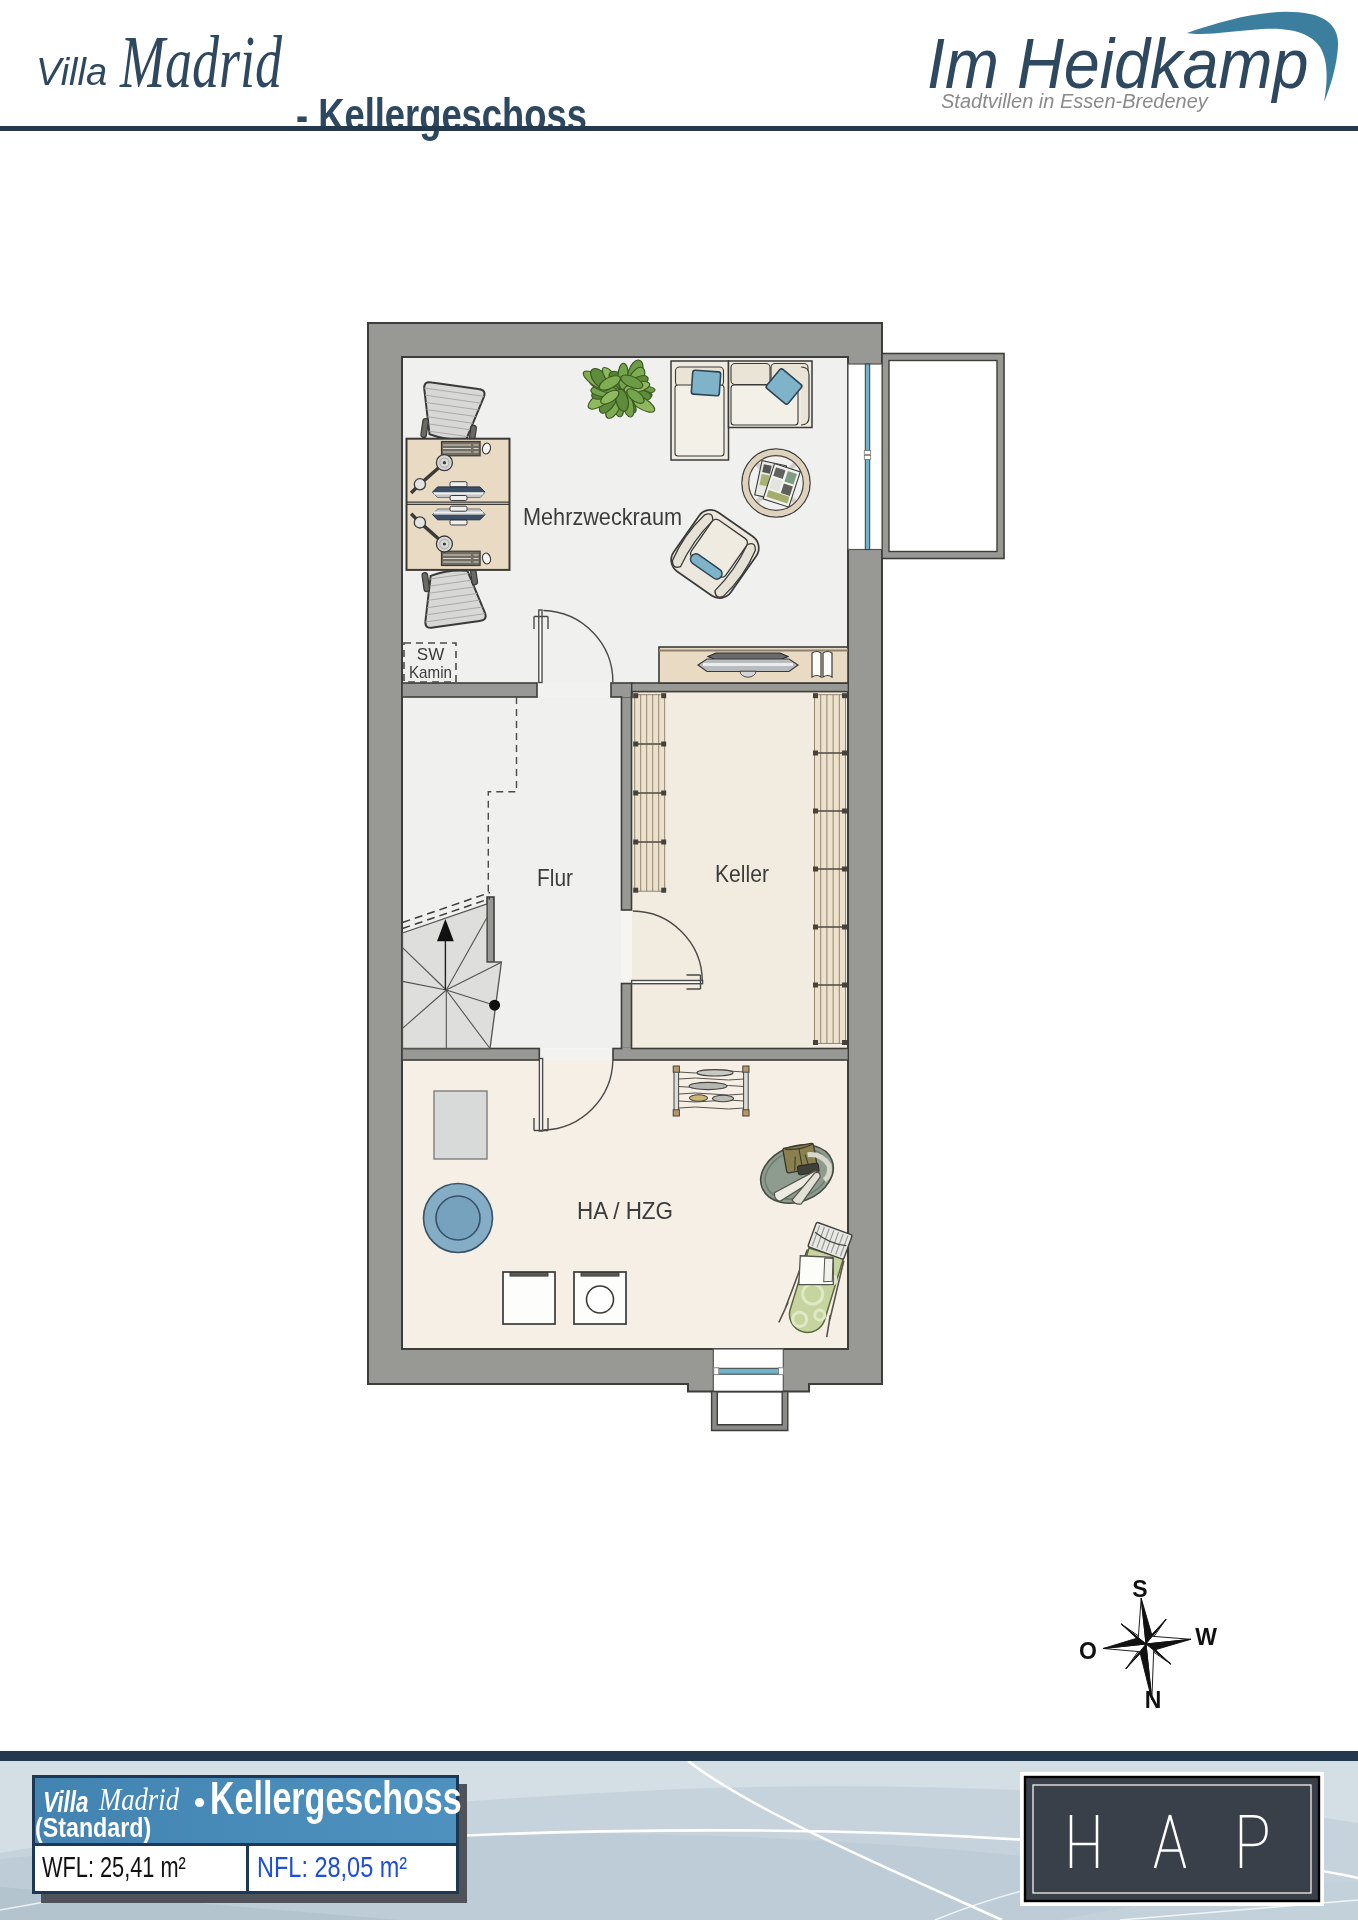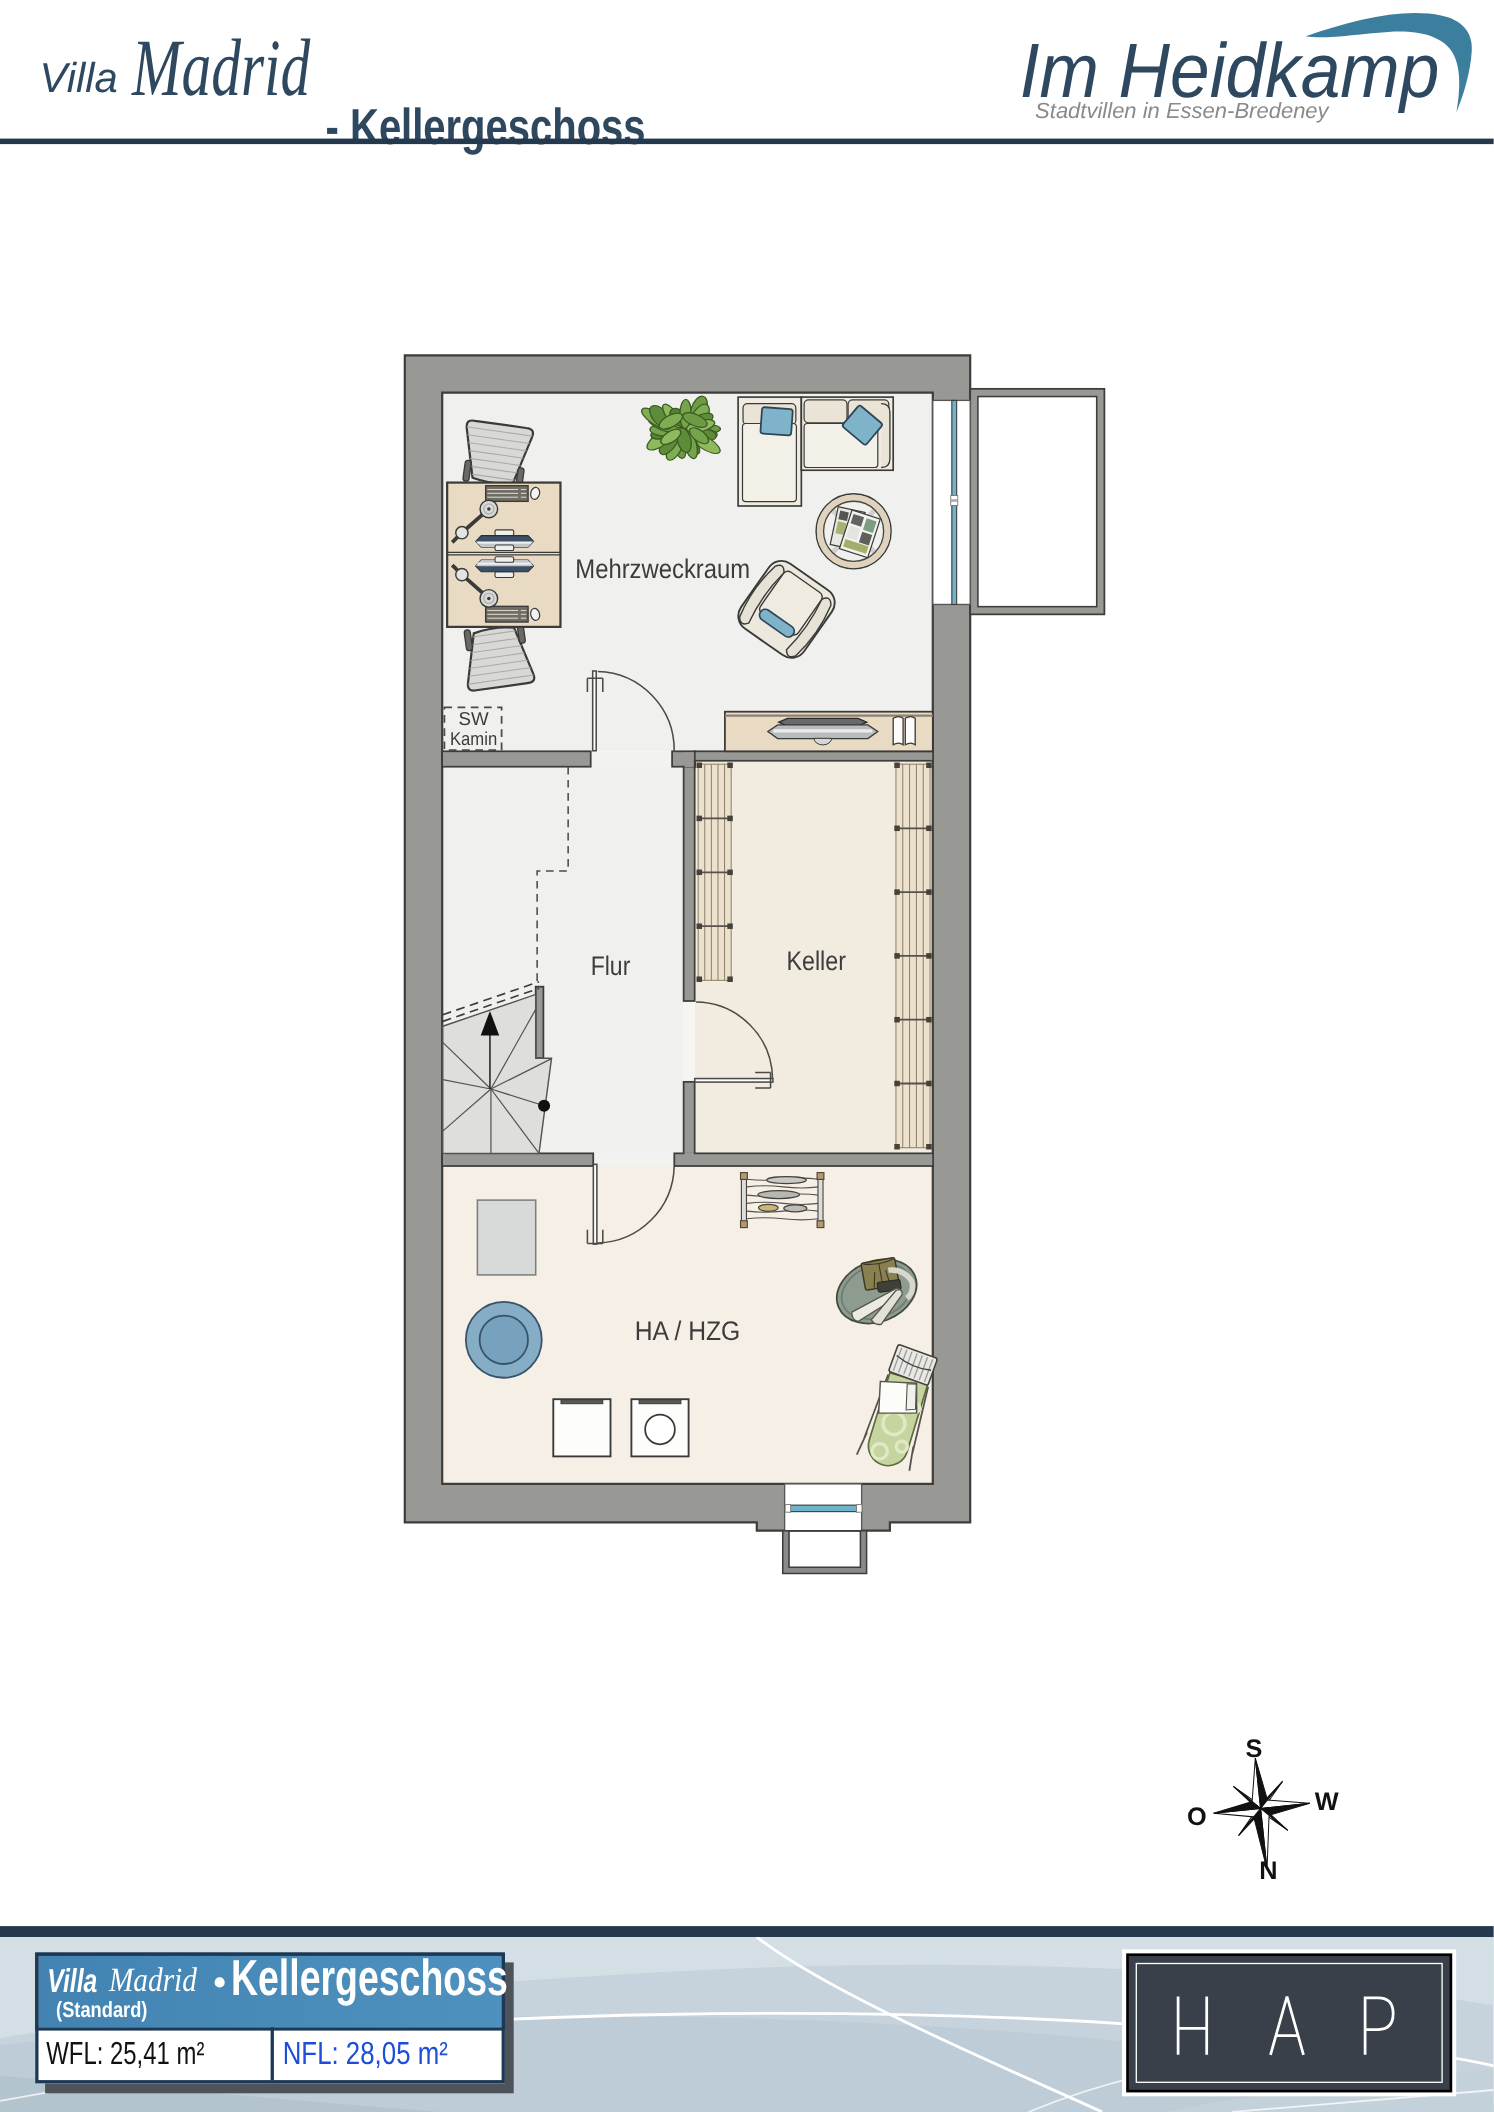--- a/index.html
+++ b/index.html
@@ -481,21 +481,21 @@
     </g>
   </svg>
 
   <div class="abs" style="left:41px;top:1784px;width:426px;height:119px;background:#4d5358;"></div>
   <div class="abs" style="left:32px;top:1775px;width:421px;height:113px;border:3px solid #1c3855;background:#ffffff;">
     <div style="position:absolute;left:-3px;top:-3px;width:421px;height:65px;border:3px solid #1c3855;background:linear-gradient(90deg,#4283b1,#4e91bf);color:#fff;">
       <div style="position:absolute;left:8px;top:9px;font-style:italic;font-size:30px;font-weight:bold;line-height:29px;white-space:nowrap;"><span class="sx" style="transform:scaleX(0.75)">Villa</span></div>
       <div style="position:absolute;left:64px;top:9px;font-family:'Liberation Serif',serif;font-style:italic;font-size:31px;line-height:26px;white-space:nowrap;"><span class="sx" style="transform:scaleX(0.86)">Madrid</span></div>
       <div style="position:absolute;left:159px;top:10px;font-size:32px;font-weight:bold;line-height:28px;white-space:nowrap;">•</div>
       <div style="position:absolute;left:175px;top:5px;font-size:46px;font-weight:bold;line-height:31px;white-space:nowrap;"><span class="sx" style="transform:scaleX(0.74)">Kellergeschoss</span></div>
-      <div style="position:absolute;left:16px;top:38px;font-size:20px;font-weight:bold;line-height:24px;white-space:nowrap;"><span class="sx" style="transform:scaleX(0.83)">(Standard)</span></div>
+      <div style="position:absolute;left:0;top:38px;font-size:28px;font-weight:bold;line-height:24px;white-space:nowrap;"><span class="sx" style="transform:scaleX(0.83)">(Standard)</span></div>
     </div>
     <div style="position:absolute;left:0;top:65px;width:421px;height:52px;">
       <div style="position:absolute;left:211px;top:0;width:3px;height:48px;background:#1c3855;"></div>
       <div style="position:absolute;left:7px;top:13px;font-size:29px;color:#111;line-height:22px;white-space:nowrap;"><span class="sx" style="transform:scaleX(0.75)">WFL: 25,41 m²</span></div>
       <div style="position:absolute;left:222px;top:13px;font-size:29px;color:#1d4ed8;line-height:22px;white-space:nowrap;"><span class="sx" style="transform:scaleX(0.81)">NFL: 28,05 m²</span></div>
     </div>
   </div>
 
   <svg class="abs" style="left:1020px;top:1772px" width="304" height="134" viewBox="0 0 304 134">
     <rect x="0" y="0" width="304" height="134" fill="#ffffff"></rect>

